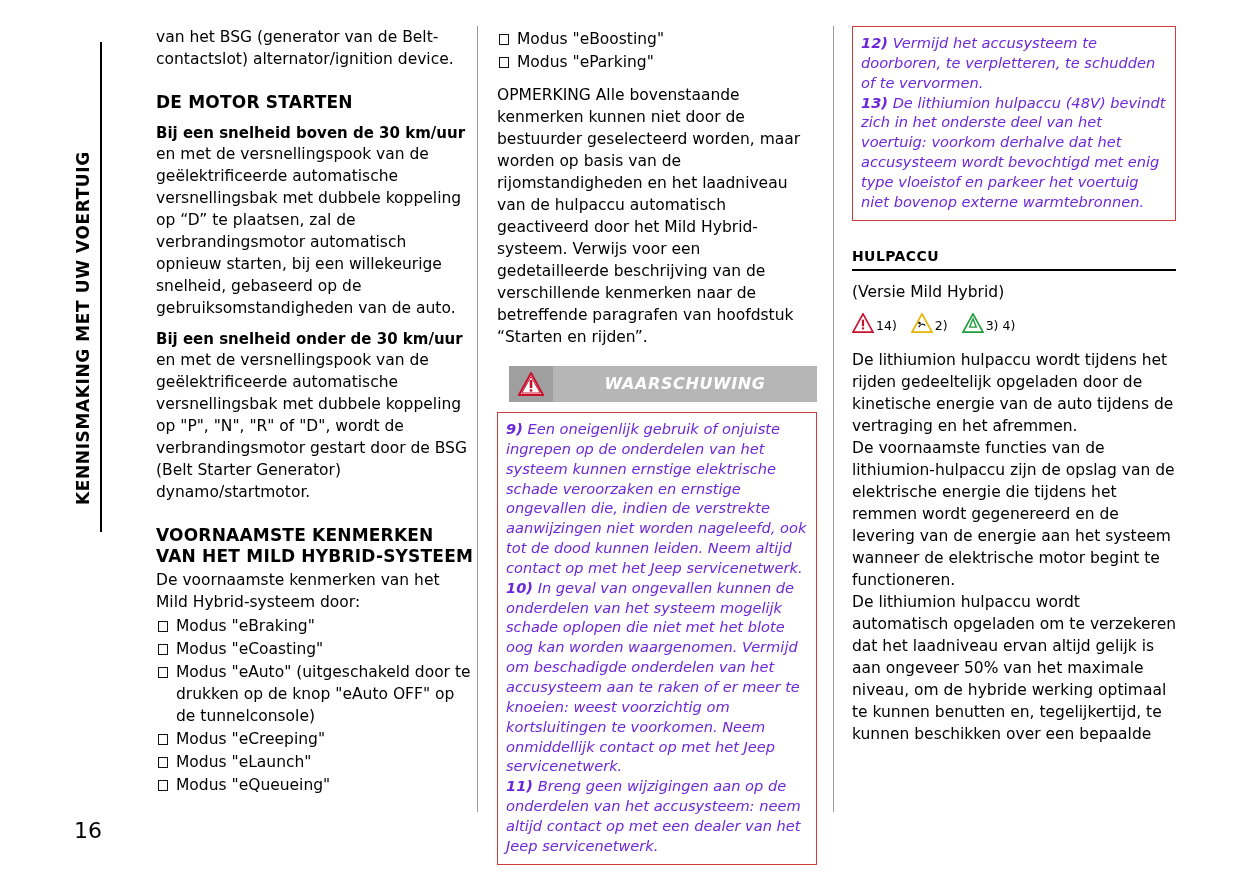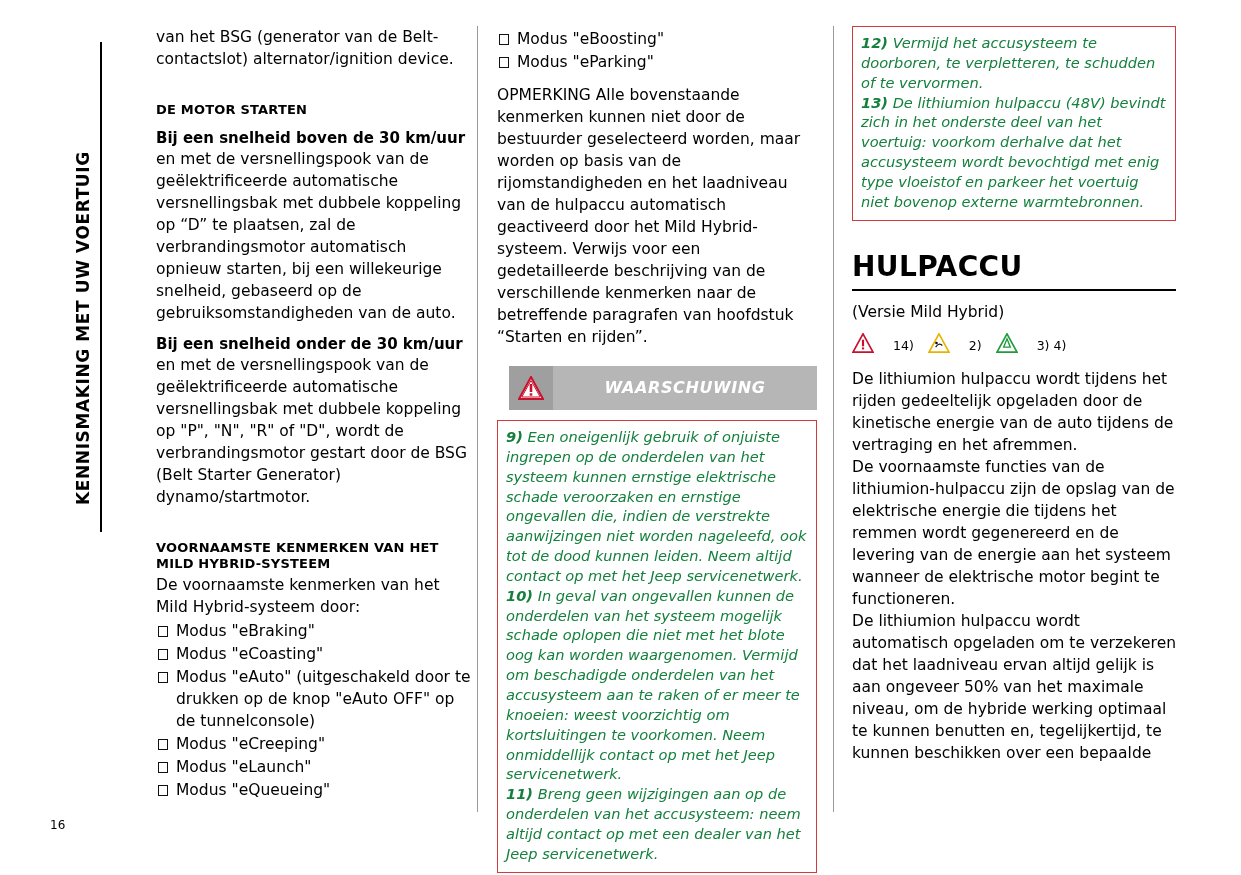--- a/index.html
+++ b/index.html
@@ -72,23 +72,23 @@
     background: #9a9a9a;
   }
   .div1 { left: 477px; }
   .div2 { left: 833px; }
 
   p { margin: 0 0 0 0; }
 
   .para { margin-bottom: 0; }
 
   h2.head {
-    font-size: 13px;
-    font-weight: bold;
-    margin: 32px 0 2px 0;
+    font-size: 17px;
+    font-weight: bold;
+    margin: 22px 0 2px 0;
     line-height: 1.22;
     letter-spacing: 0.2px;
   }
   h3.subhead {
     font-size: 15px;
     font-weight: bold;
     margin: 10px 0 0 0;
     line-height: 1.35;
   }
 
@@ -108,21 +108,21 @@
     height: 9px;
     border: 1.4px solid #111;
     background: #fff;
   }
 
   
   .warn-banner {
     display: flex;
     align-items: stretch;
     margin: 18px 0 10px 12px;
-    height: 44px;
+    height: 36px;
   }
   .warn-icon-box {
     width: 44px;
     background: #9f9f9f;
     display: flex;
     align-items: center;
     justify-content: center;
   }
   .warn-label {
     flex: 1;
@@ -145,54 +145,54 @@
   }
   .tri svg { display: block; }
 
   
   .redbox {
     border: 1px solid #d13b3b;
     padding: 6px 8px 8px 8px;
     font-style: italic;
     font-size: 14.6px;
     line-height: 1.36;
-    color: #15803d;
+    color: #6d28d9;
   }
   .redbox .num { font-weight: bold; font-style: italic; }
   .redbox p { margin: 0 0 0 0; }
 
   
   .sec-head {
-    font-size: 28px;
+    font-size: 14px;
     font-weight: bold;
     letter-spacing: 0.4px;
     margin: 26px 0 0 0;
   }
   .sec-rule {
     border-bottom: 2px solid #000;
     margin: 3px 0 10px 0;
   }
 
   
   .sym-row {
     display: flex;
     align-items: center;
     gap: 4px;
     margin: 10px 0 10px 0;
     font-size: 12px;
   }
-  .sym-row .sym { display: flex; align-items: center; gap: 19px; margin-right: 10px; }
+  .sym-row .sym { display: flex; align-items: center; gap: 2px; margin-right: 10px; }
   .sym-row .ref { font-size: 12.5px; }
 
   
   .page-num {
     position: absolute;
-    left: 50px;
+    left: 74px;
     top: 818px;
-    font-size: 12px;
+    font-size: 22px;
   }
 </style>
 </head>
 <body>
 
 <div class="page">
 
   <div class="side-tab">
     <div class="side-rule"></div>
     <div class="side-title">KENNISMAKING MET UW VOERTUIG</div>

